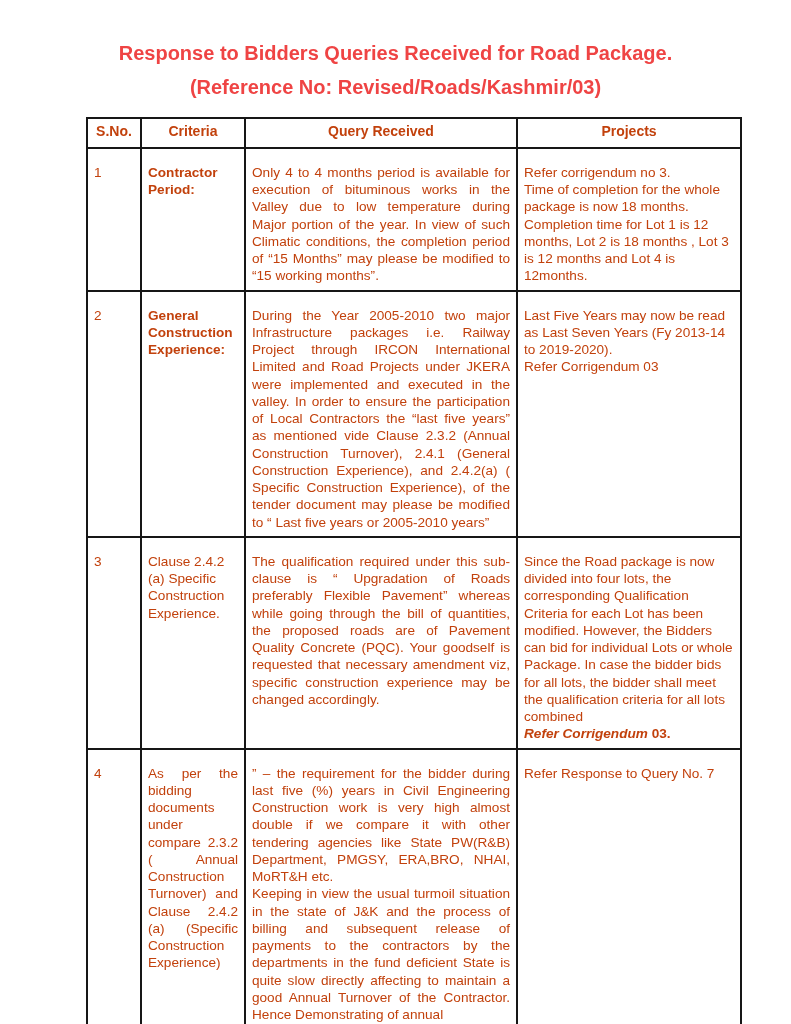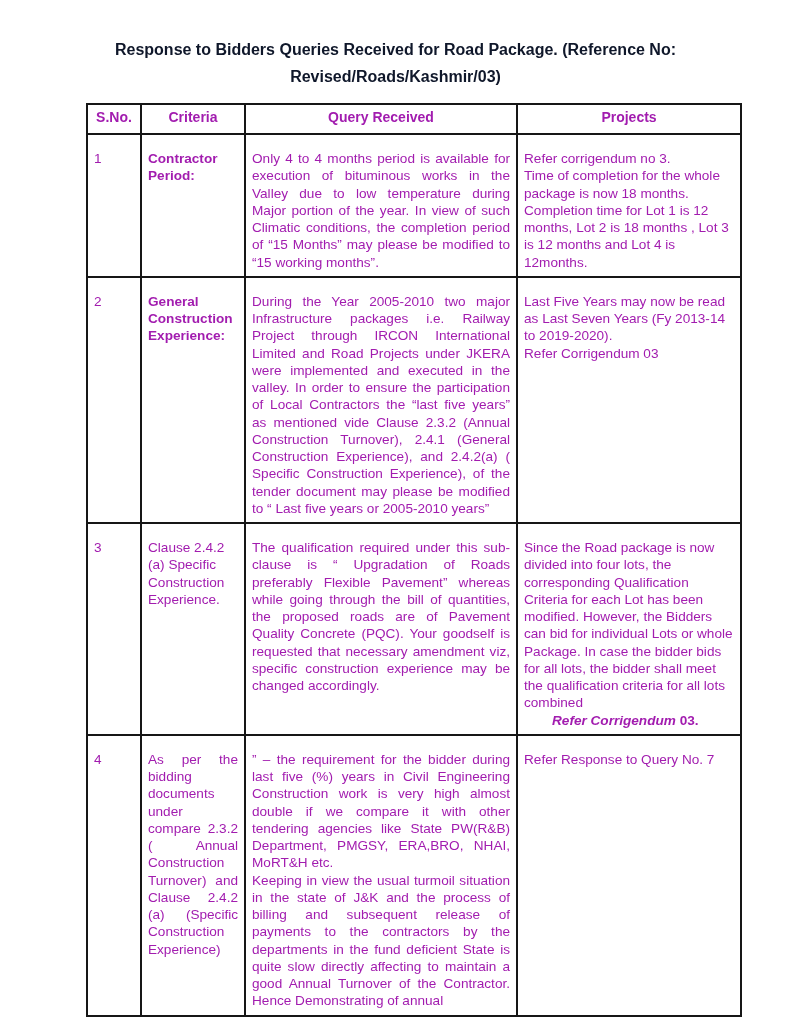--- a/index.html
+++ b/index.html
@@ -15,59 +15,59 @@
     background: #ffffff;
     font-family: "Liberation Sans", "DejaVu Sans", sans-serif;
     color: #141414;
     overflow: hidden;
     box-sizing: border-box;
   }
   .doc-title {
     margin: 36px auto 0 auto;
     max-width: 620px;
     text-align: center;
-    font-size: 16px;
+    font-size: 20px;
     font-weight: bold;
     line-height: 1.7;
-    color: #0f172a;
+    color: #ef4444;
   }
   table.queries {
     border-collapse: collapse;
     table-layout: fixed;
     width: 654px;
     margin: 13px 0 0 86px;
     border: 2px solid #161616;
   }
   table.queries th,
   table.queries td {
     border: 2px solid #161616;
     vertical-align: top;
     padding: 15px 6px 5px 6px;
     font-size: 13.6px;
     line-height: 1.27;
-    color: #a21caf;
+    color: #c2410c;
     box-sizing: border-box;
     overflow: hidden;
   }
   table.queries th {
     text-align: center;
     font-weight: bold;
     padding-top: 4px;
     padding-bottom: 6px;
     font-size: 14px;
   }
   .col-sno   { width: 54px; }
   .col-ref   { width: 104px; }
   .col-query { width: 272px; }
   .col-resp  { width: 224px; }
 
   .cell-multiline { white-space: pre-line; }
   .cell-justify   { text-align: justify; }
   .cell-bold      { font-weight: bold; }
-  .note-italic    { font-style: italic; font-weight: bold; font-size: 13.6px; margin-left: 28px; }
+  .note-italic    { font-style: italic; font-weight: bold; font-size: 13.6px; }
   td.response-cell .note-line { margin-top: 0; }
 </style>
 </head>
 <body>
 
 <div class="page">
 
   <div class="doc-title">Response to Bidders Queries Received for Road Package. (Reference No: Revised/Roads/Kashmir/03)</div>
 
   <table class="queries">

